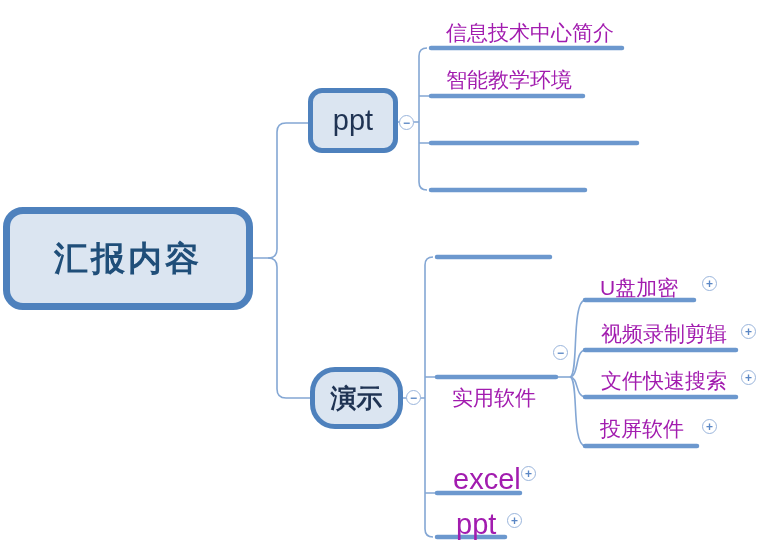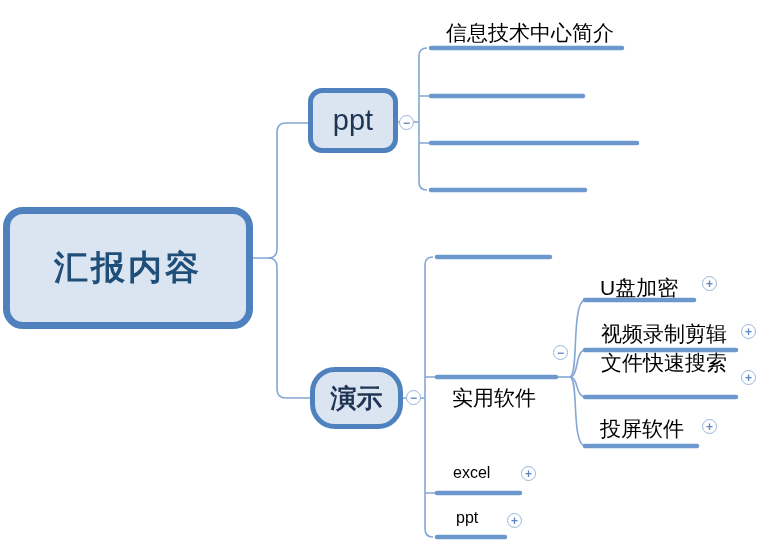--- a/index.html
+++ b/index.html
@@ -20,26 +20,26 @@
     box-sizing:border-box;
     color:#1f3353;
     cursor:default;
   }
   .root-box{
     border-width:7px;border-radius:20px;
     font-size:34px;font-weight:700;color:#1f4e79;letter-spacing:3px;
   }
   .leaf-label{
     position:absolute;
-    color:#000000;
+    color:#a21caf;
     font-size:21px;
     white-space:nowrap;
     line-height:1.1;
   }
-  .latin-leaf{font-size:16px;text-align:center;}
+  .latin-leaf{font-size:29px;text-align:center;}
   .toggle{
     position:absolute;
     width:15px;height:15px;
     border:1.5px solid #9ab5dc;
     border-radius:50%;
     background:#ffffff;
     box-sizing:border-box;
     color:#5b87c5;
     font-size:12px;font-weight:700;
     display:flex;align-items:center;justify-content:center;
@@ -77,39 +77,40 @@
       <path d="M437,377 H556"></path>
       <path d="M437,493 H520"></path>
       <path d="M437,537 H505"></path>
       <path d="M585,300 H694"></path>
       <path d="M585,350 H736"></path>
       <path d="M585,397 H736"></path>
       <path d="M585,446 H697"></path>
     </g>
   </svg>
 
-  <div class="topic-box root-box" style="left:3px;top:207px;width:250px;height:122px;">
+  <div class="topic-box root-box" style="left:3px;top:207px;width:250px;height:103px;">
     <span>汇报内容</span>
   </div>
 
   <div class="topic-box" style="left:308px;top:88px;width:90px;height:65px;font-size:29px;">
     <span>ppt</span>
   </div>
   <div class="toggle" style="left:399px;top:115px;">
     <span>−</span>
   </div>
 
   <div class="topic-box" style="left:310px;top:367px;width:93px;height:62px;font-size:26px;font-weight:600;border-radius:25px;">
     <span>演示</span>
   </div>
   <div class="toggle" style="left:406px;top:390px;">
     <span>−</span>
   </div>
 
   <div class="leaf-label" style="left:446px;top:21px;">信息技术中心简介</div>
+  <div class="leaf-label" style="left:446px;top:68px;">智能教学环境</div>
 
   <div class="leaf-label" style="left:452px;top:350px;margin-top:36px;">实用软件</div>
   <div class="toggle" style="left:553px;top:345px;">
     <span>−</span>
   </div>
   <div class="leaf-label latin-leaf" style="left:453px;top:464px;">excel</div>
   <div class="toggle" style="left:521px;top:466px;">
     <span>+</span>
   </div>
   <div class="leaf-label latin-leaf" style="left:456px;top:509px;">ppt</div>
@@ -120,21 +121,21 @@
   <div class="leaf-label" style="left:600px;top:276px;">U盘加密</div>
   <div class="toggle" style="left:702px;top:276px;">
     <span>+</span>
   </div>
 
   <div class="leaf-label" style="left:601px;top:322px;text-align:right;">视频录制剪辑</div>
   <div class="toggle" style="left:741px;top:324px;">
     <span>+</span>
   </div>
 
-  <div class="leaf-label" style="left:601px;top:351px;">文件快速搜索</div>
+  <div class="leaf-label" style="left:601px;top:369px;">文件快速搜索</div>
   <div class="toggle" style="left:741px;top:370px;">
     <span>+</span>
   </div>
 
   <div class="leaf-label" style="left:600px;top:417px;">投屏软件</div>
   <div class="toggle" style="left:702px;top:419px;">
     <span>+</span>
   </div>
 
 </div>

